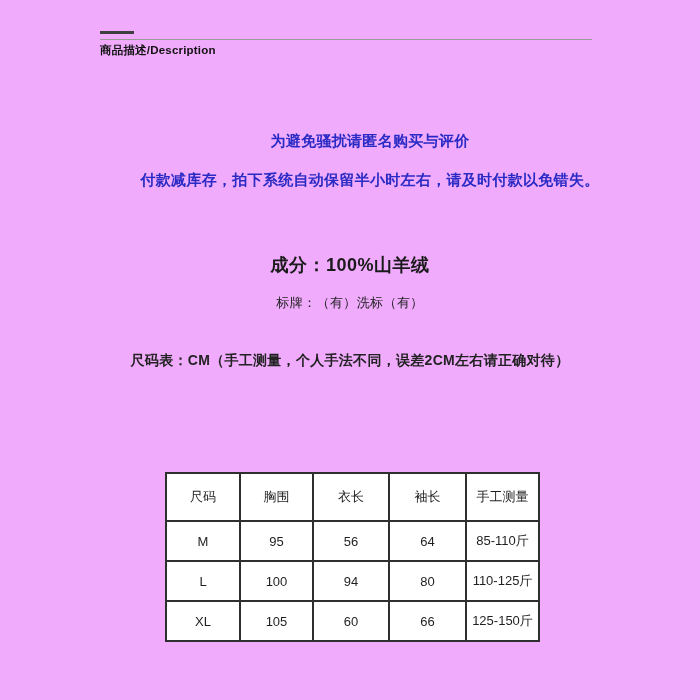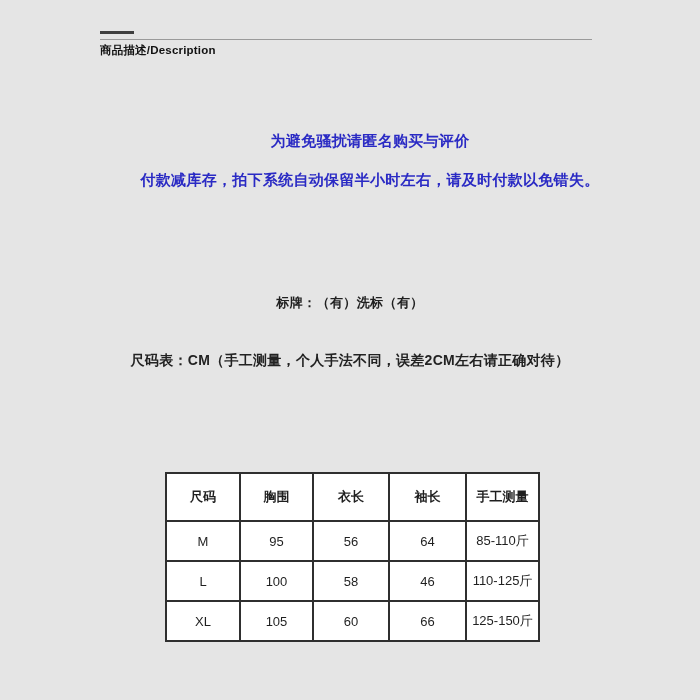--- a/index.html
+++ b/index.html
@@ -1,20 +1,20 @@
 <!DOCTYPE html>
 <html><head>
 <meta charset="utf-8">
 <style>
   html, body { margin: 0; padding: 0; background: #ffffff; }
   .page {
     position: relative;
     width: 700px;
     height: 700px;
-    background: #e5e5e5;
+    background: #f0abfc;
     font-family: "Liberation Sans", sans-serif;
     overflow: hidden;
   }
   .dash {
     position: absolute;
     left: 100px; top: 31px;
     width: 34px; height: 2.5px;
     background: #3f3f3f;
   }
   .rule {
@@ -49,21 +49,21 @@
   .composition {
     top: 253px;
     font-size: 18px;
     font-weight: 700;
     color: #1a1a1a;
     letter-spacing: 0.5px;
   }
   .labels-line {
     top: 294px;
     font-size: 13px;
-    font-weight: 700;
+    font-weight: 400;
     color: #1f1f1f;
     letter-spacing: 0.4px;
   }
   .size-note {
     font-size: 14px;
     font-weight: 700;
     color: #222222;
     letter-spacing: 0.3px;
   }
   .size-note-1 { top: 352px; }
@@ -79,21 +79,21 @@
     border: 2px solid #2f2f2f;
     text-align: center;
     vertical-align: middle;
     color: #1f1f1f;
     padding: 0;
     background: #ffffff;
   }
   table.size-table th {
     height: 46px;
     font-size: 13px;
-    font-weight: 700;
+    font-weight: 400;
     text-align: center;
   }
   table.size-table td {
     height: 38px;
     font-size: 13px;
     font-weight: 400;
   }
   col.c0 { width: 74px; }
   col.c1 { width: 73px; }
   col.c2 { width: 76px; }
@@ -105,20 +105,21 @@
 
 <div class="page">
 
   <div class="dash"></div>
   <div class="rule"></div>
   <div class="desc-title">商品描述/Description</div>
 
   <div class="centered-line notice notice-1">为避免骚扰请匿名购买与评价</div>
   <div class="centered-line notice notice-2">付款减库存，拍下系统自动保留半小时左右，请及时付款以免错失。</div>
 
+  <div class="centered-line composition">成分：100%山羊绒</div>
   <div class="centered-line labels-line">标牌：（有）洗标（有）</div>
 
   <div class="centered-line size-note size-note-1">尺码表：CM（手工测量，个人手法不同，误差2CM左右请正确对待）</div>
 
   <table class="size-table">
     <colgroup>
       <col class="c0">
         <col class="c1">
         <col class="c2">
         <col class="c3">
@@ -137,22 +138,22 @@
       <tr>
         <td>M</td>
         <td>95</td>
         <td>56</td>
         <td>64</td>
         <td>85-110斤</td>
       </tr>
       <tr>
         <td>L</td>
         <td>100</td>
-        <td>58</td>
-        <td>46</td>
+        <td>94</td>
+        <td>80</td>
         <td>110-125斤</td>
       </tr>
       <tr>
         <td>XL</td>
         <td>105</td>
         <td>60</td>
         <td>66</td>
         <td>125-150斤</td>
       </tr>
     </tbody>

